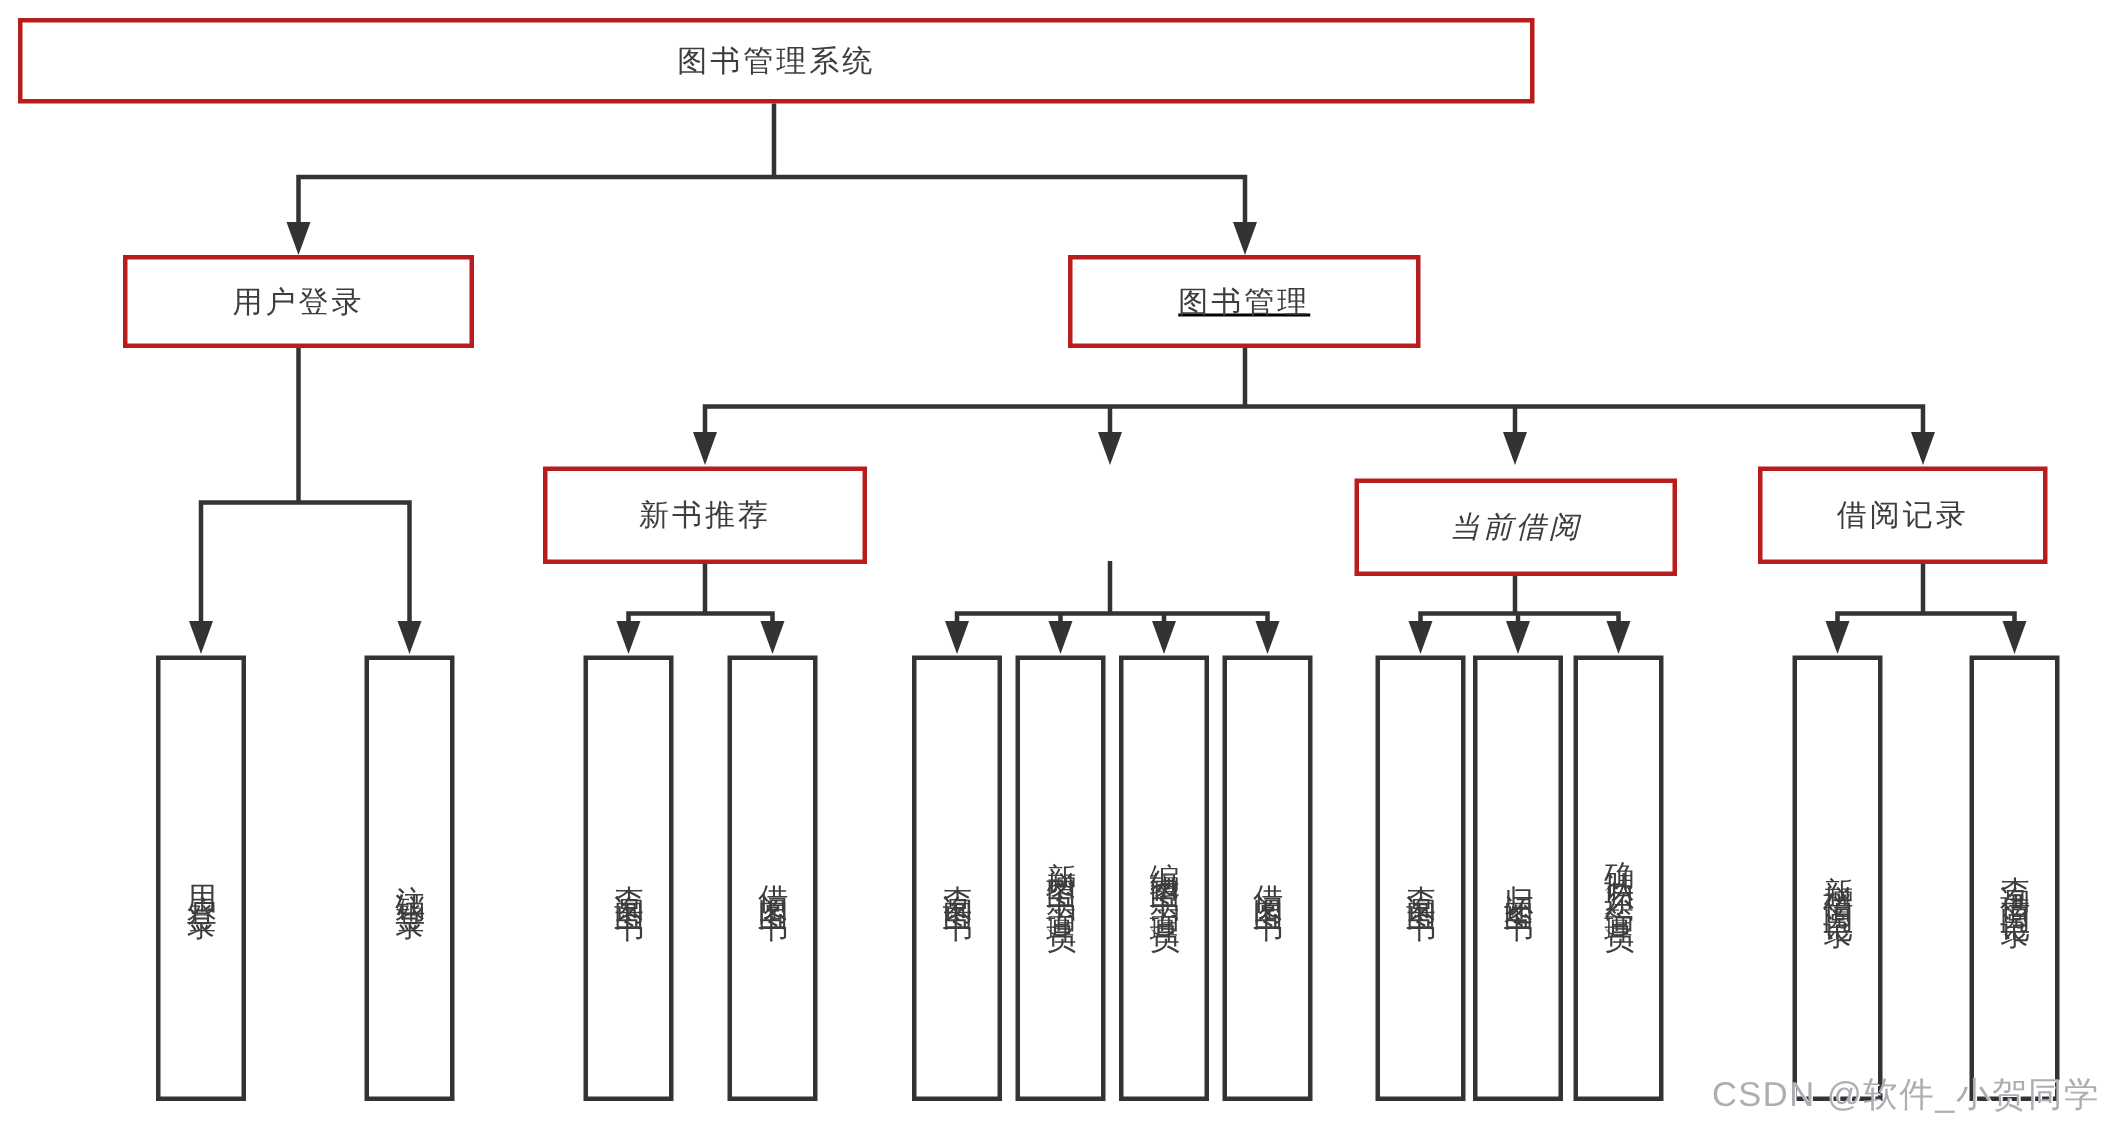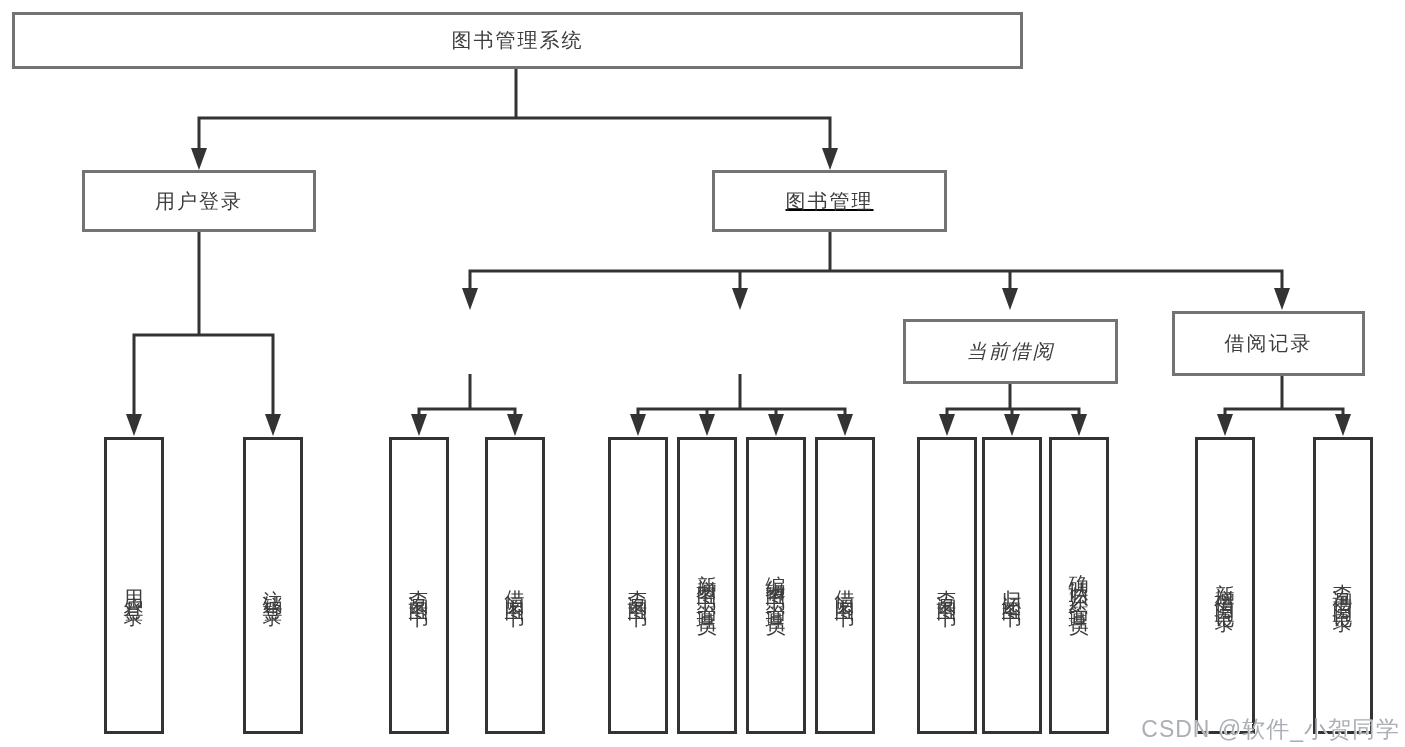--- a/index.html
+++ b/index.html
@@ -18,21 +18,21 @@
   .connectors {
     position: absolute;
     left: 0;
     top: 0;
     z-index: 0;
   }
   .node {
     position: absolute;
     box-sizing: border-box;
     background: #ffffff;
-    border: 3px solid #737373;
+    border: 3px solid #b91c1c;
     display: flex;
     align-items: center;
     justify-content: center;
     z-index: 1;
   }
   .node .hlabel {
     font-size: 20px;
     color: #3d3d3d;
     letter-spacing: 2px;
     white-space: nowrap;
@@ -150,20 +150,23 @@
     <span class="hlabel">图书管理系统</span>
   </div>
 
   <div class="node" style="left:82px; top:170px; width:234px; height:62px;">
     <span class="hlabel">用户登录</span>
   </div>
   <div class="node" style="left:712px; top:170px; width:235px; height:62px;text-decoration:underline;">
     <span class="hlabel">图书管理</span>
   </div>
 
+  <div class="node" style="left:362px; top:311px; width:216px; height:65px;">
+    <span class="hlabel">新书推荐</span>
+  </div>
   <div class="node" style="left:903px; top:319px; width:215px; height:65px;font-style:italic;">
     <span class="hlabel">当前借阅</span>
   </div>
   <div class="node" style="left:1172px; top:311px; width:193px; height:65px;">
     <span class="hlabel">借阅记录</span>
   </div>
 
   <div class="leaf" style="left:104px;">
     <span class="vlabel">用户登录</span>
   </div>

